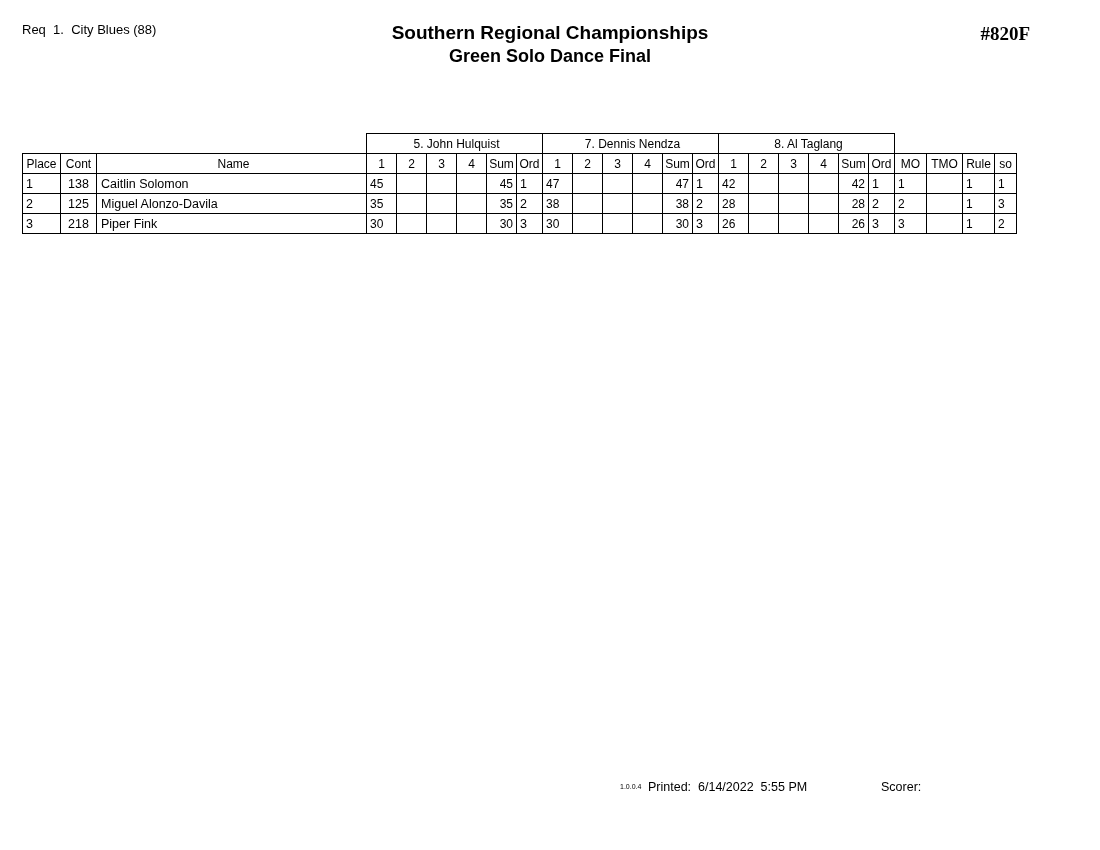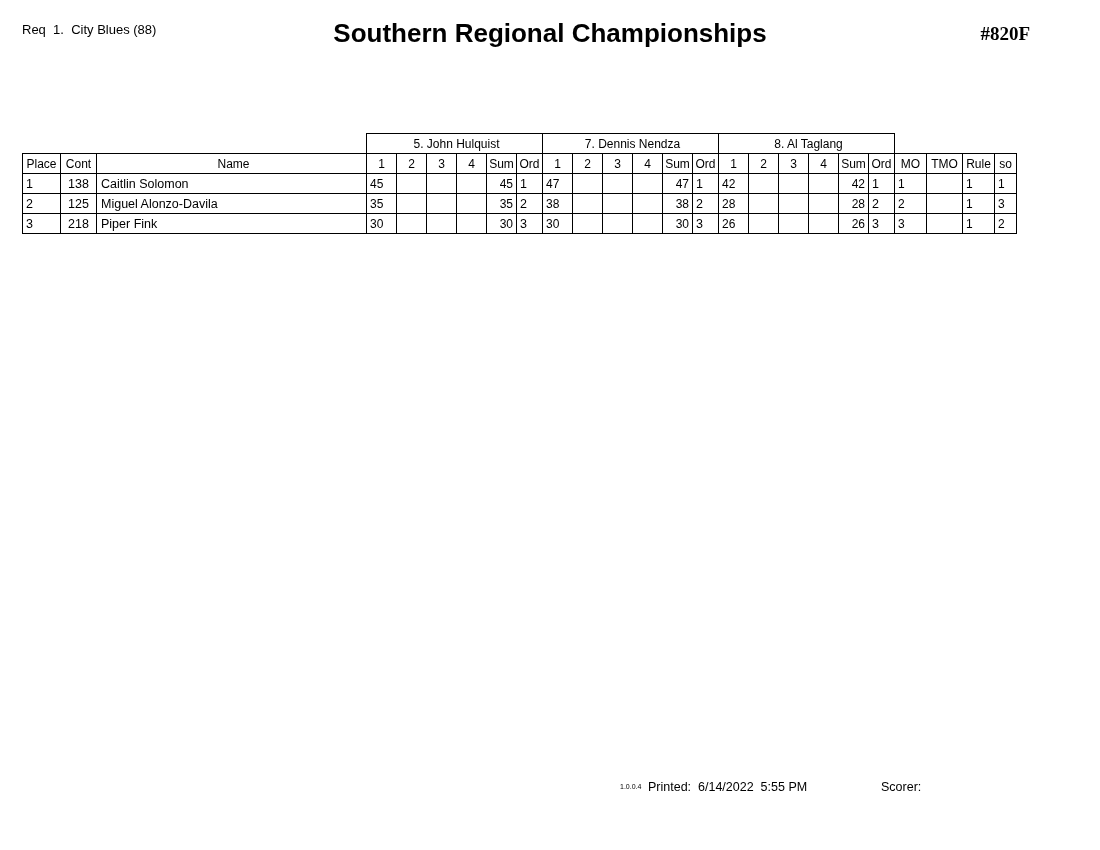--- a/index.html
+++ b/index.html
@@ -37,21 +37,21 @@
     font-family: Liberation Serif, serif;
   }
   .title-block {
     position: absolute;
     left: 0;
     top: 22px;
     width: 1100px;
     text-align: center;
   }
   .title-main {
-    font-size: 26px;
+    font-size: 19px;
     font-weight: bold;
     letter-spacing: 0px;
     line-height: 22px;
   }
   .title-sub {
     font-size: 14.5px;
     line-height: 20px;
     white-space: pre;
   }
   .title-event {
@@ -166,20 +166,21 @@
 </head>
 <body>
 
 <div class="page">
 
   <div class="req-line">Req  1.  City Blues (88)</div>
   <div class="doc-code">#820F</div>
 
   <div class="title-block">
     <div class="title-main">Southern Regional Championships</div>
+    <div class="title-event">Green Solo Dance Final</div>
   </div>
 
   <div class="table-wrap">
     <table class="results">
       <tbody>
 
         <tr>
           <td class="col-place noborder"></td>
           <td class="col-cont noborder"></td>
           <td class="col-name noborder"></td>

